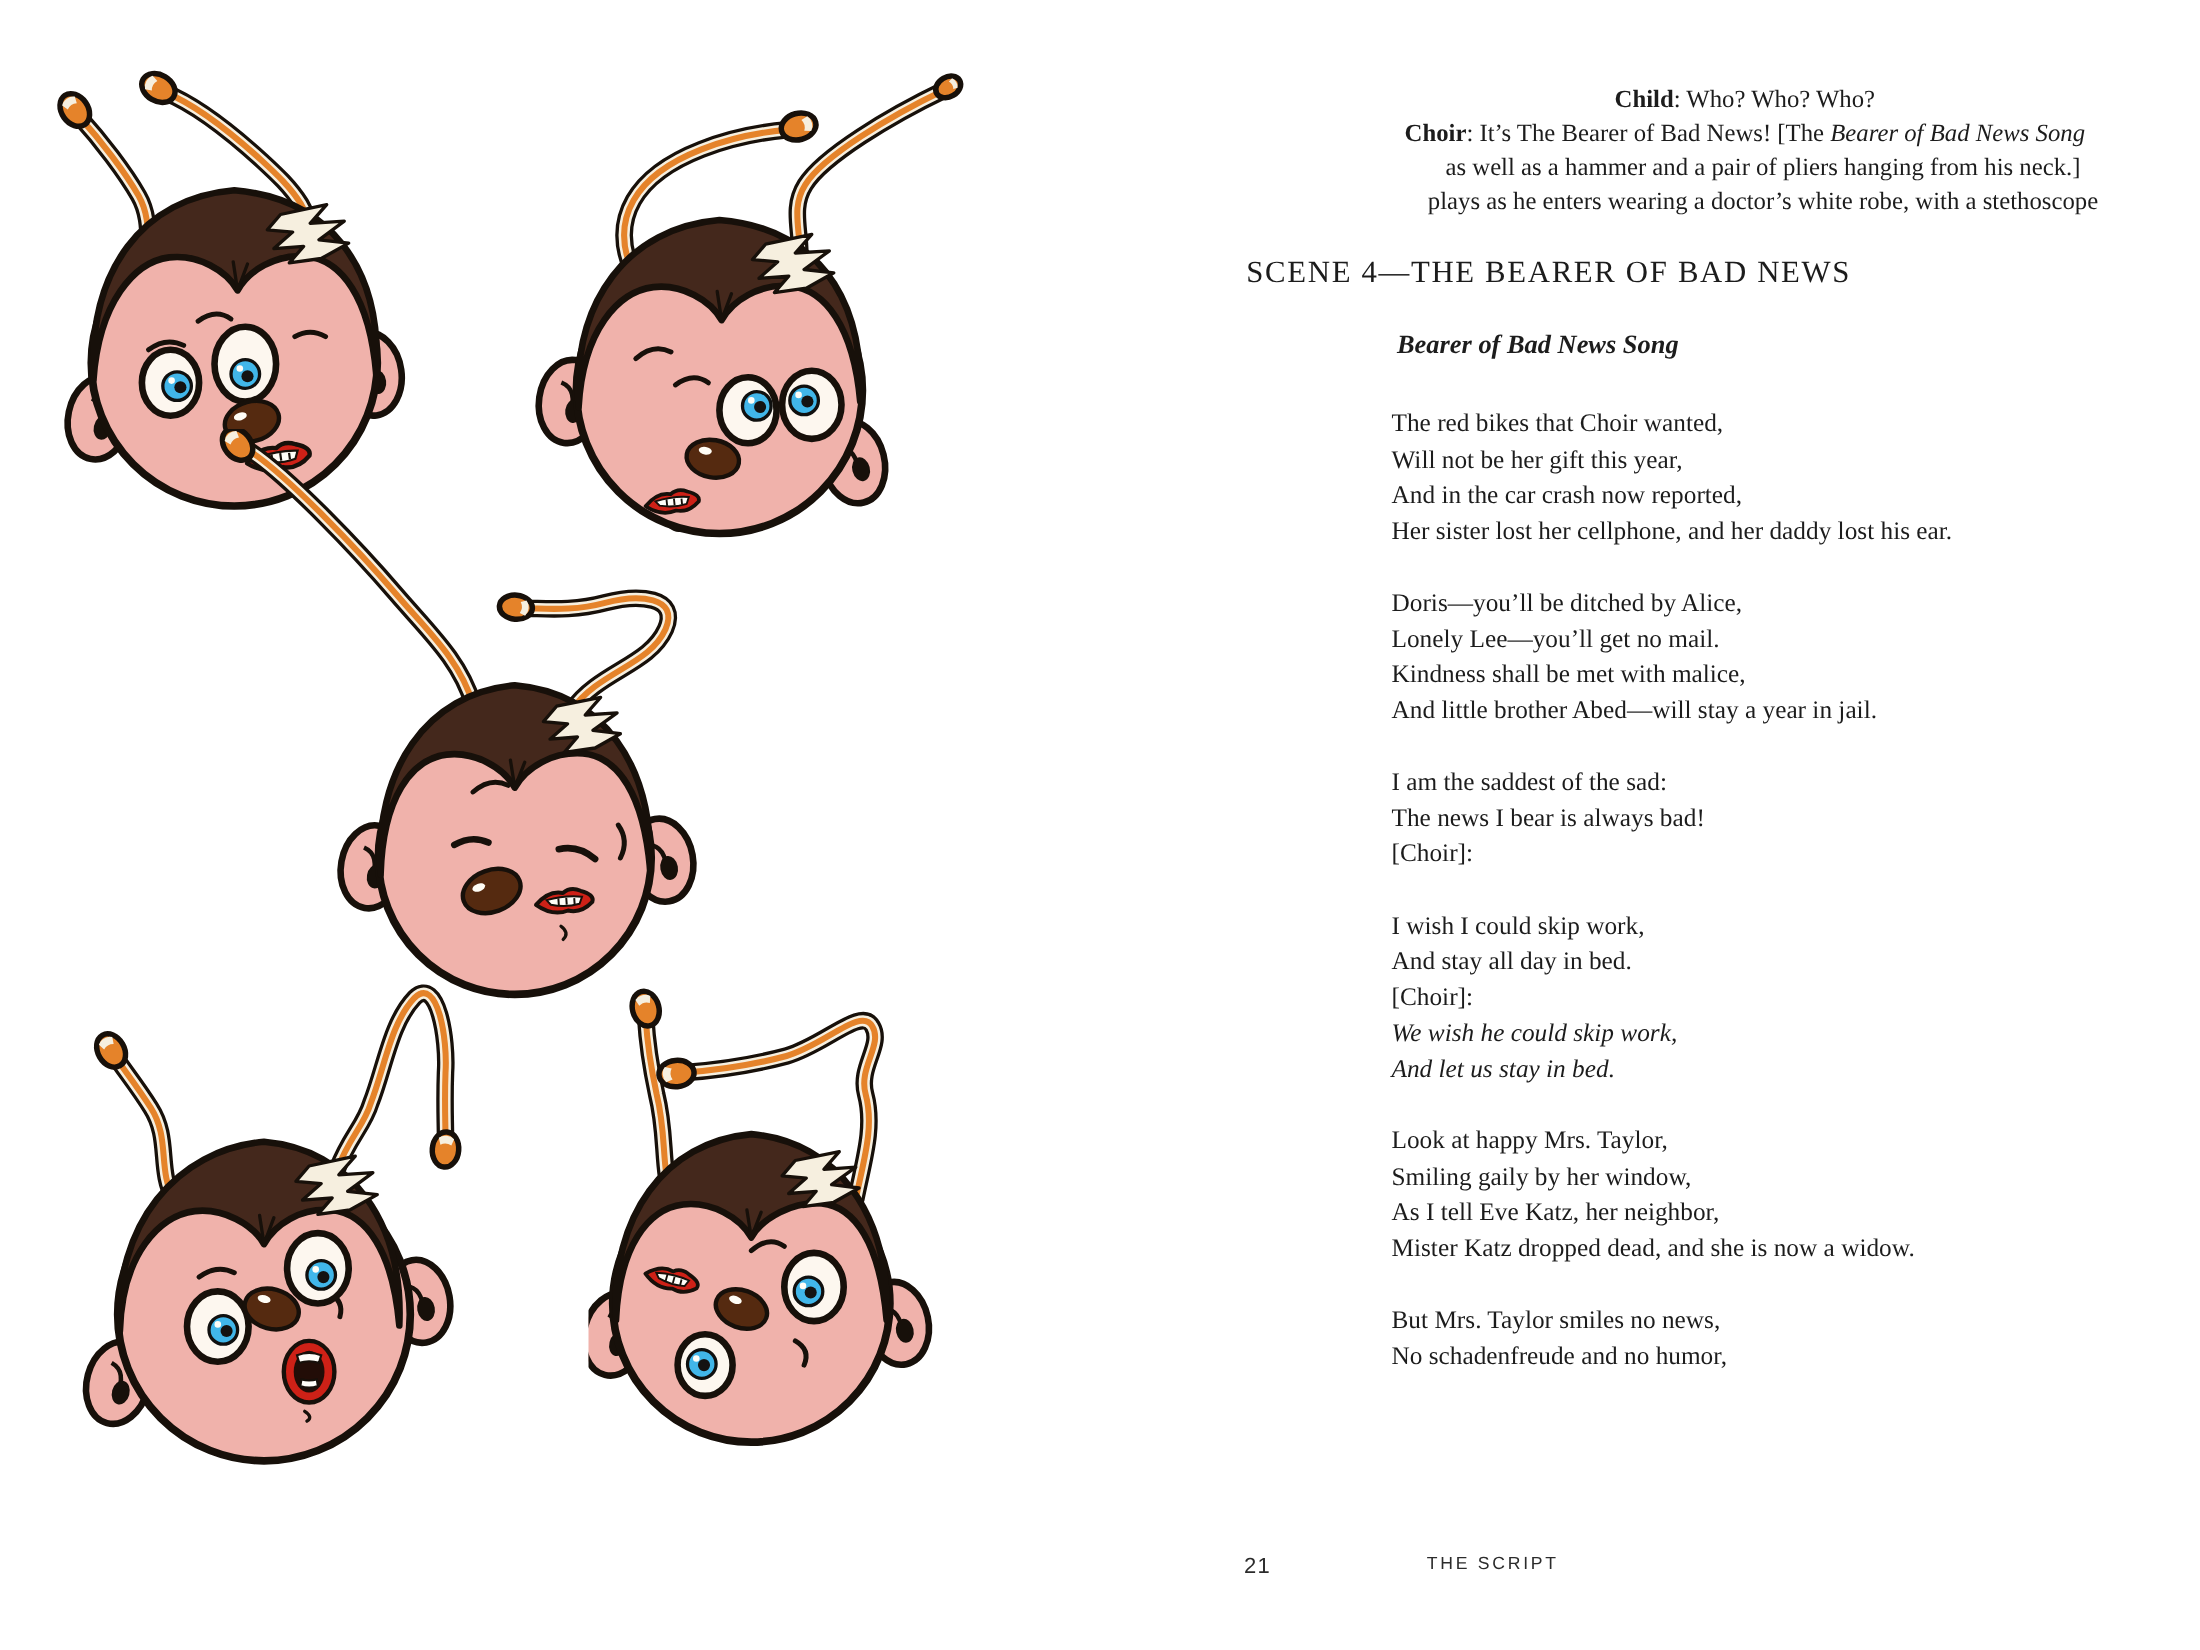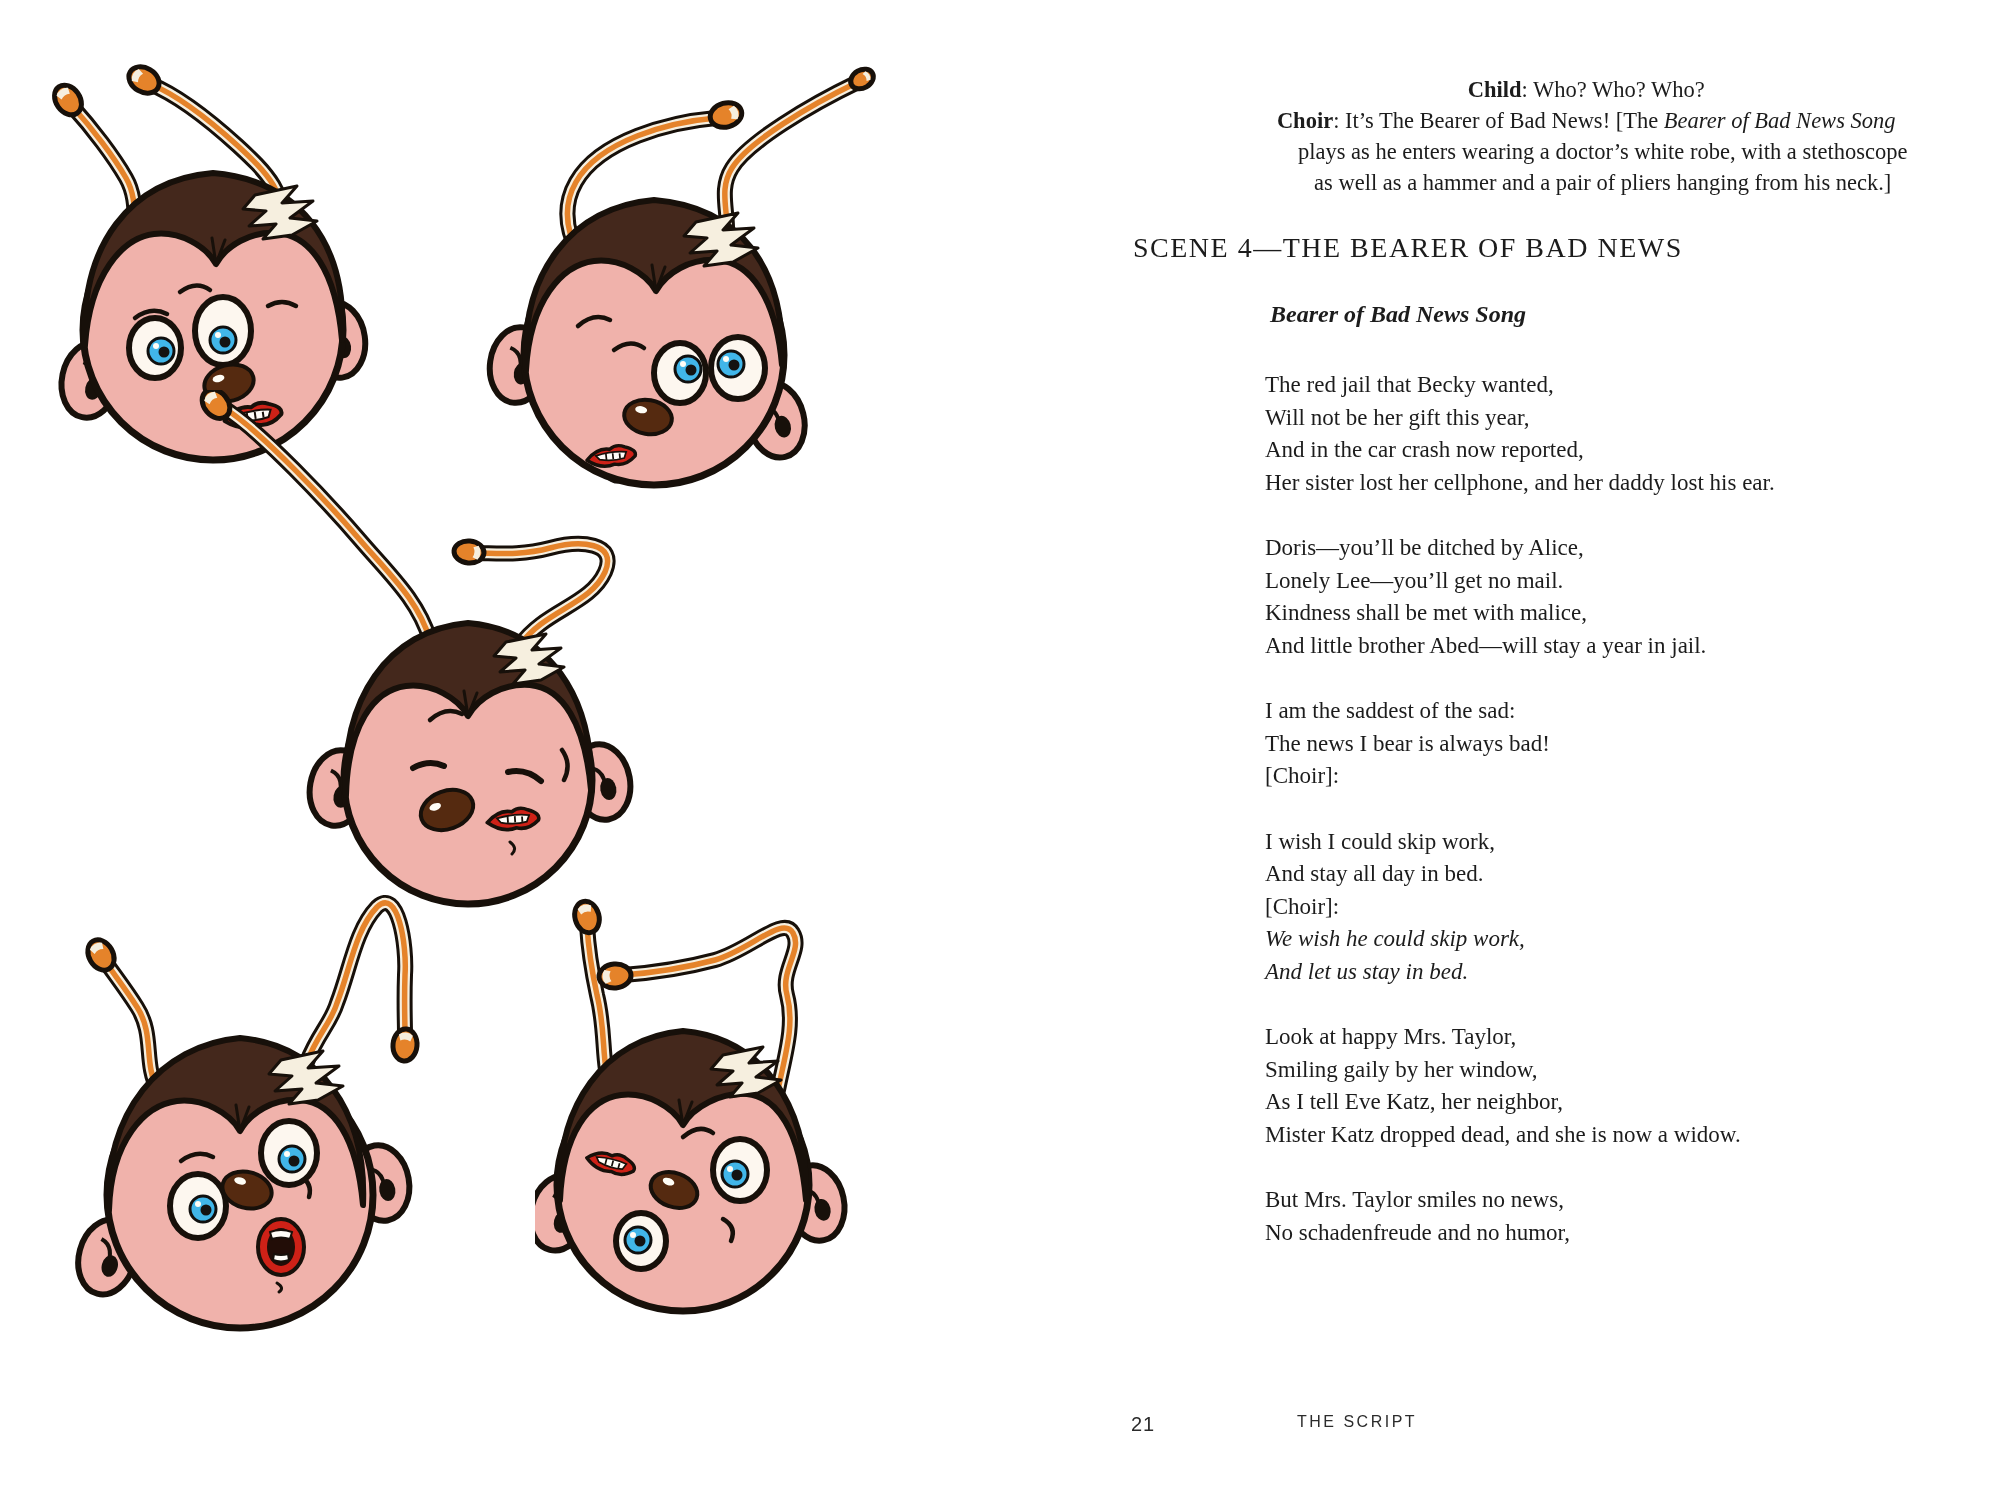--- a/index.html
+++ b/index.html
@@ -339,30 +339,30 @@
       <ellipse class="ew" rx="25" ry="28"></ellipse>
         <circle class="iris" cx="-3" cy="-1" r="13"></circle>
         <circle class="pup" cx="-1" cy="0" r="5.5"></circle>
         <circle class="gl" cx="-8" cy="-6" r="3"></circle>
       </g>
   </svg>
 
   <div class="dialogue">
     <div class="dline"><span class="bold">Child</span><span>: Who? Who? Who?</span></div>
     <div class="dline"><span class="bold">Choir</span><span>: It’s The Bearer of Bad News! [The </span><span class="it">Bearer of Bad News Song</span></div>
+    <div class="dline cont">as well as a hammer and a pair of pliers hanging from his neck.]</div>
     <div class="dline cont">plays as he enters wearing a doctor’s white robe, with a stethoscope</div>
-    <div class="dline cont">as well as a hammer and a pair of pliers hanging from his neck.]</div>
   </div>
 
   <h2 class="scene-heading">SCENE 4—THE BEARER OF BAD NEWS</h2>
   <h3 class="song-title">Bearer of Bad News Song</h3>
 
   <div class="verses">
     <div class="verse">
-        <div class="vline">The red jail that Becky wanted,</div>
+        <div class="vline">The red bikes that Choir wanted,</div>
         <div class="vline">Will not be her gift this year,</div>
         <div class="vline">And in the car crash now reported,</div>
         <div class="vline">Her sister lost her cellphone, and her daddy lost his ear.</div>
       </div>
     <div class="verse">
         <div class="vline">Doris—you’ll be ditched by Alice,</div>
         <div class="vline">Lonely Lee—you’ll get no mail.</div>
         <div class="vline">Kindness shall be met with malice,</div>
         <div class="vline">And little brother Abed—will stay a year in jail.</div>
       </div>

